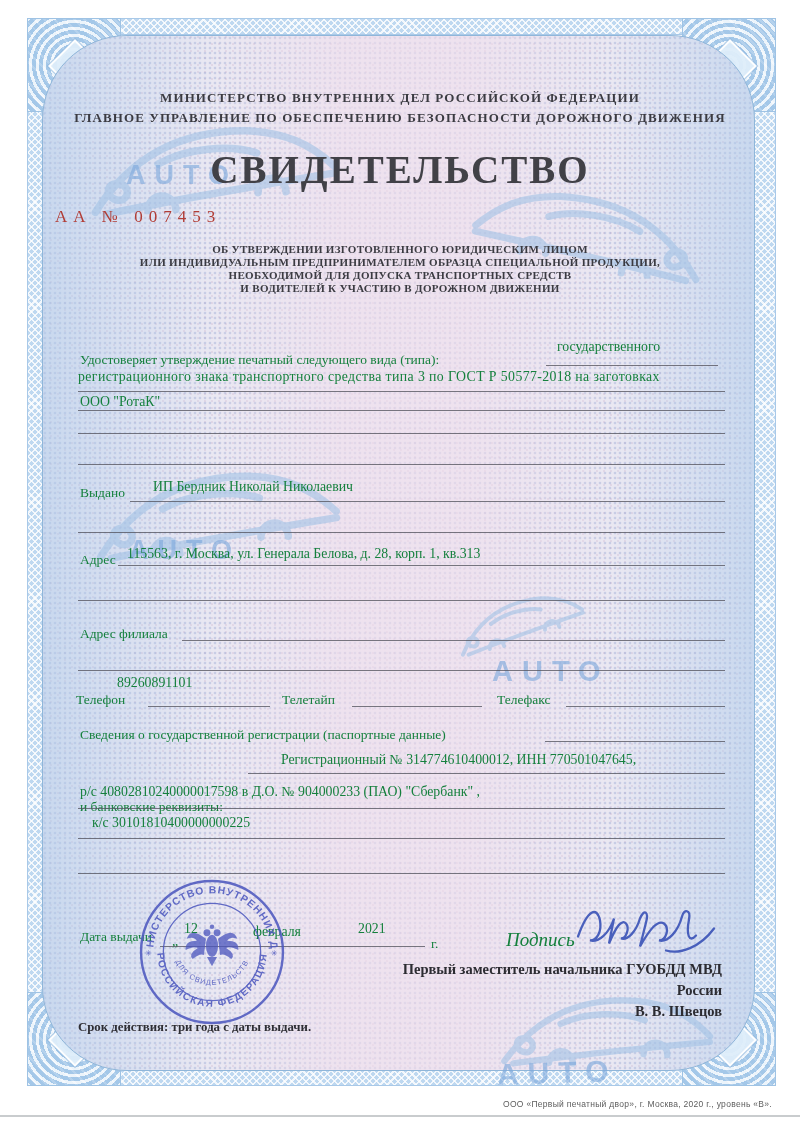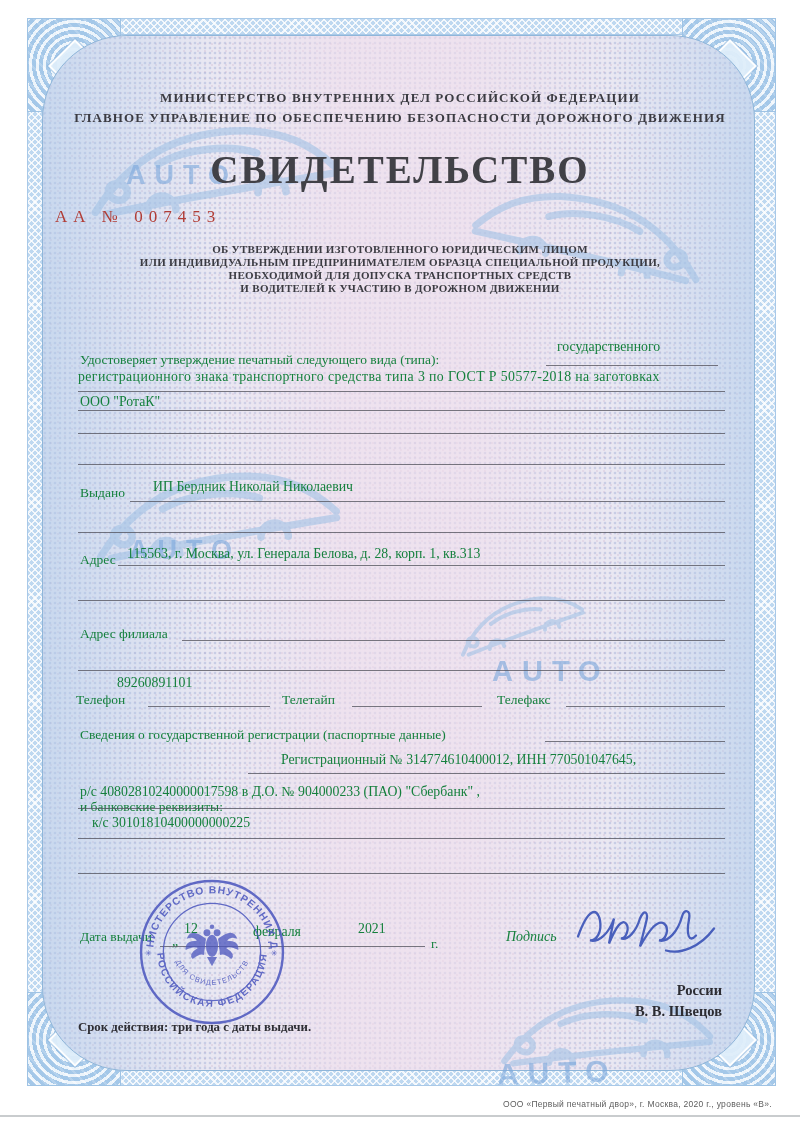--- a/index.html
+++ b/index.html
@@ -173,29 +173,30 @@
   <i class="rule" style="left:78px;top:838px;width:647px;"></i>
   <i class="rule" style="left:78px;top:873px;width:647px;"></i>
 
   <div class="lbl" style="left:80px;top:929px;">Дата выдачи</div>
   <div class="val" style="left:172px;top:934px;">„</div>
   <div class="val" style="left:184px;top:921px;">12</div>
   <div class="val" style="left:253px;top:924px;">февраля</div>
   <div class="val" style="left:358px;top:921px;">2021</div>
   <i class="rule" style="left:160px;top:946px;width:265px;"></i>
   <div class="lbl" style="left:431px;top:936px;">г.</div>
-  <div class="lbl sig-label" style="left:506px;top:929px;font-size:14px;">Подпись</div>
+  <div class="lbl sig-label" style="left:506px;top:929px;font-size:19px;">Подпись</div>
 
   <svg class="signature" viewBox="0 0 155 70">
     <g fill="none" stroke="#3d55b8" stroke-width="2.3" stroke-linecap="round" opacity=".92">
       <path d="M10 46 C20 18 29 16 32 30 C34 41 29 50 22 50 C31 52 41 43 46 28 L41 53 C49 34 54 29 58 33 C62 38 58 48 53 48 C60 50 68 41 72 28 C76 18 81 21 78 32 L72 56 C82 38 90 29 96 33 C102 38 98 50 91 50 C100 52 110 41 114 26 C116 18 123 19 121 29 C118 44 121 53 128 45"></path>
       <path d="M98 60 C112 64 132 57 146 38"></path>
     </g>
   </svg>
 
+  <div class="signer" style="top:961px;">Первый заместитель начальника ГУОБДД МВД</div>
   <div class="signer" style="top:982px;">России</div>
   <div class="signer" style="top:1003px;">В. В. Швецов</div>
   <div class="validity" style="left:78px;top:1020px;">Срок действия: три года с даты выдачи.</div>
 
   <svg class="stamp" viewBox="0 0 150 150">
     <defs>
       <path id="arcT" d="M17 75 A58 58 0 1 1 133 75"></path>
       <path id="arcB" d="M21 75 A54 54 0 0 0 129 75"></path>
       <path id="arcI" d="M37 80 A40 40 0 0 0 113 80"></path>
     </defs>

